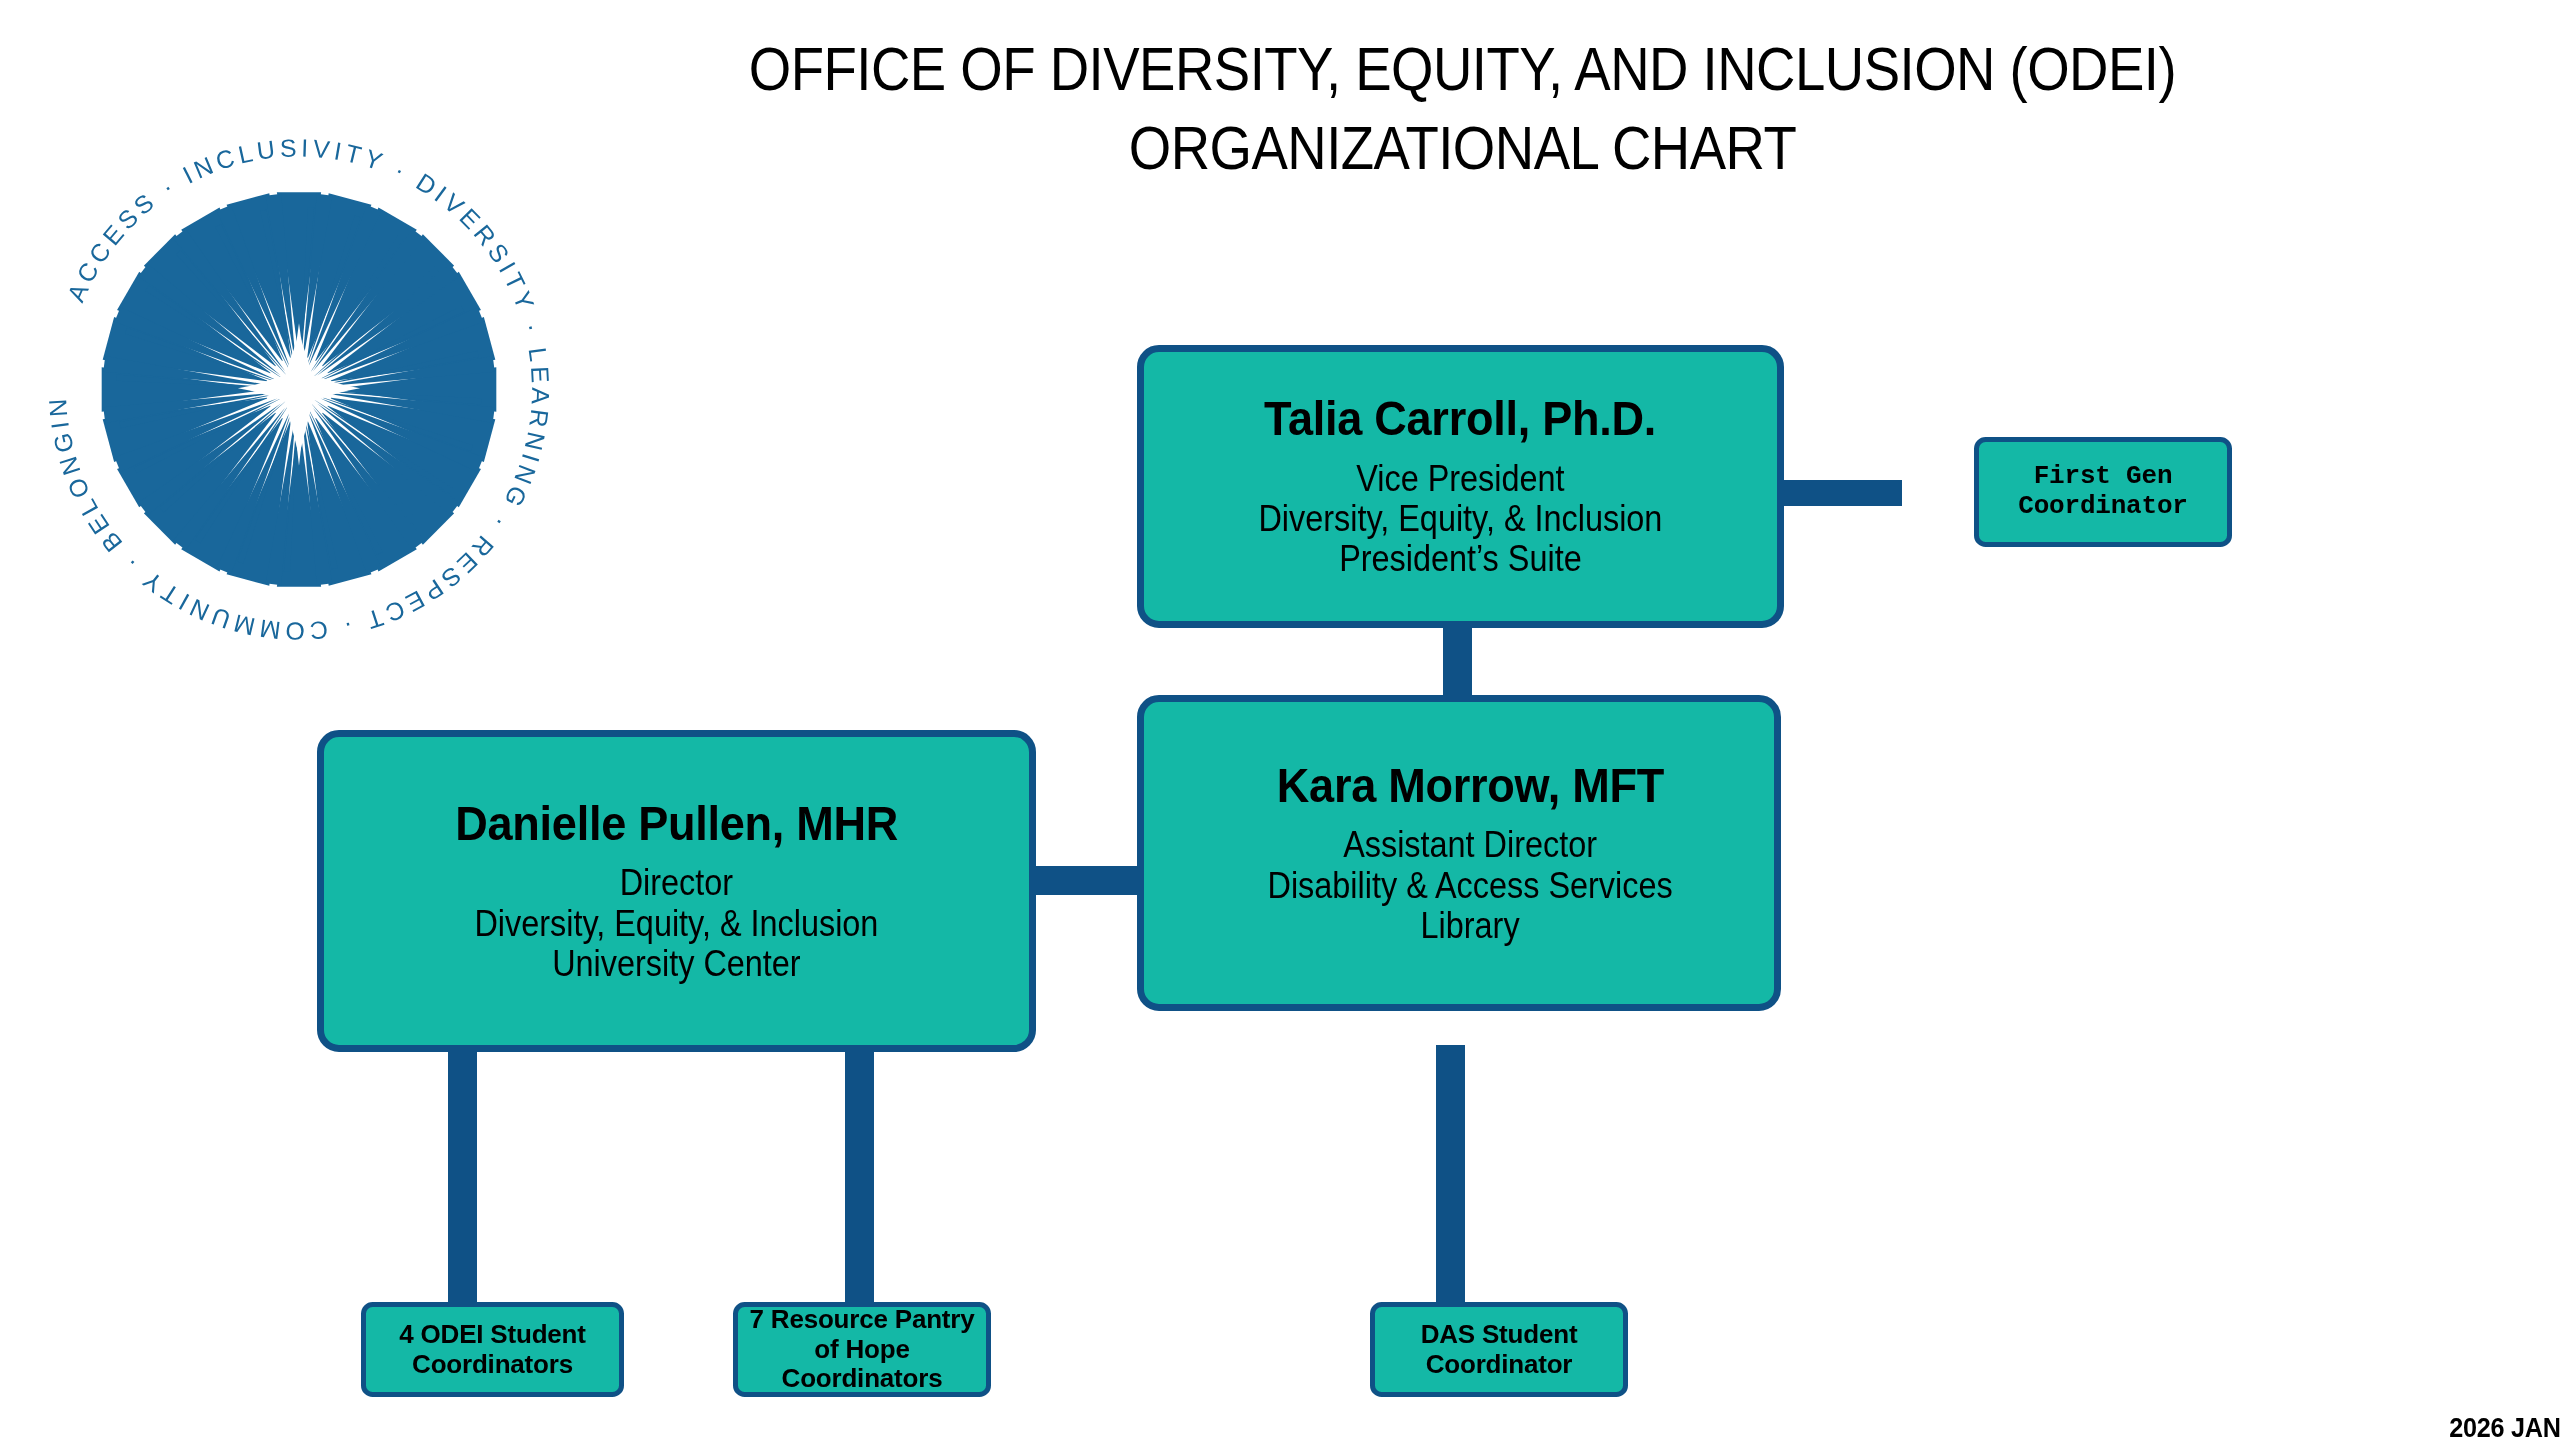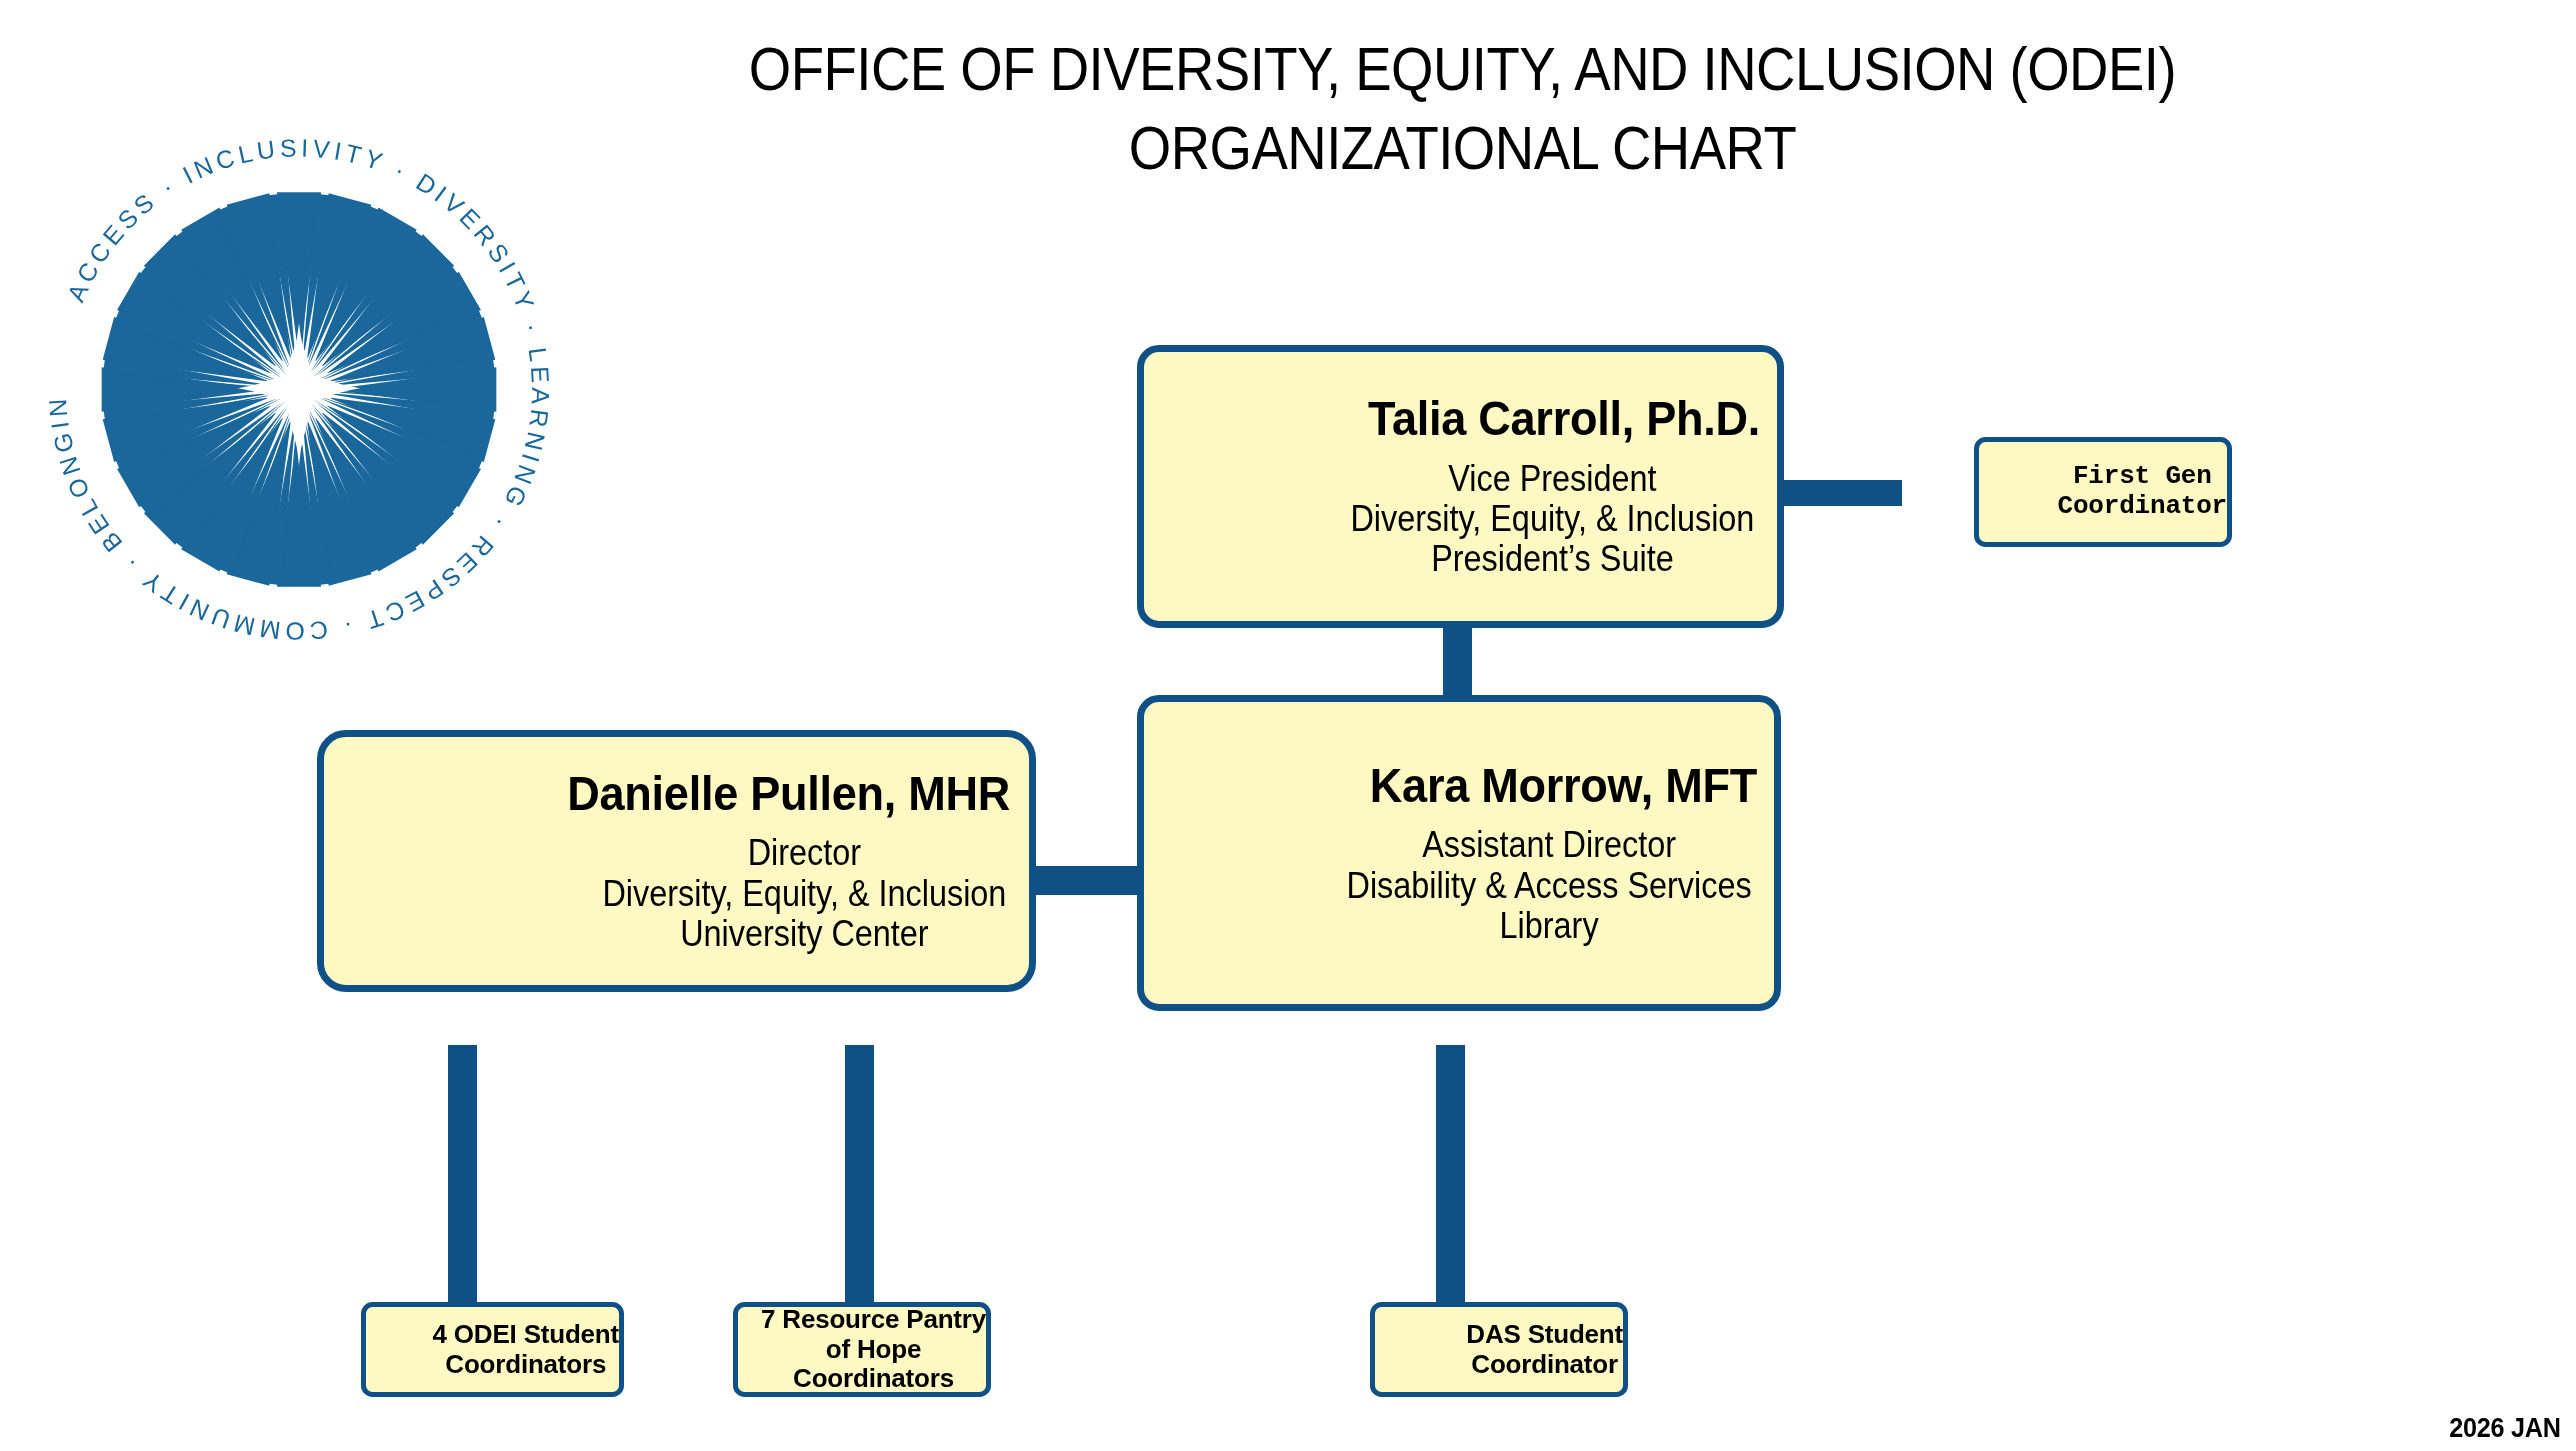--- a/index.html
+++ b/index.html
@@ -22,24 +22,24 @@
 
   
   .logo{position:absolute;left:19.3px;top:106px;width:560px;height:567px;}
   .logo svg{display:block;width:100%;height:100%;}
 
   
   .conn{position:absolute;background:#0f5186;}
 
   
   .node{
-    position:absolute;background:#fef9c3;
+    position:absolute;background:#14b8a6;
     border:7px solid #0f5186;border-radius:16.7px;
     box-sizing:border-box;
-    display:flex;flex-direction:column;align-items:flex-end;justify-content:center;
+    display:flex;flex-direction:column;align-items:center;justify-content:center;
     text-align:center;color:#000;overflow:hidden;
   }
   .node.major{border-width:7.7px;border-radius:22px;}
   .node .nm{
     font-weight:700;font-size:49px;line-height:1.05;
     letter-spacing:-0.3px;white-space:nowrap;
     transform:scaleX(.92);
   }
   .node .meta{
     font-weight:400;font-size:36px;line-height:1.12;margin-top:14px;
@@ -50,21 +50,21 @@
   .node.leaf{border-width:5.8px;border-radius:11.6px;}
   .node.leaf .lbl{
     font-weight:700;font-size:26px;line-height:1.14;
     letter-spacing:-0.2px;
   }
   .node.leaf .lbl span{display:block;}
 
   
   #node-vp     {left:1137px;top:345px;width:647px;height:283px;}
   #node-firstgen{left:1974px;top:437px;width:258px;height:110px;font-family:Liberation Mono, monospace;}
-  #node-dir    {left:317px;top:730px;width:719px;height:262px;border-radius:29px;}
+  #node-dir    {left:317px;top:730px;width:719px;height:322px;}
   #node-asst   {left:1137px;top:695px;width:644px;height:316px;padding-left:23px;}
   #node-odei   {left:336px;top:1302px;width:263px;height:95px;margin-left:25px;}
   #node-pantry {left:733px;top:1302px;width:258px;height:95px;}
   #node-das    {left:1370px;top:1302px;width:258px;height:95px;}
 
   
   #c-vp-firstgen{left:1776px;top:480px;width:126px;height:26px;}
   #c-vp-down    {left:1443px;top:621px;width:29px;height:122px;}
   #c-dir-asst   {left:1029px;top:866px;width:116px;height:29px;}
   #c-odei-stem  {left:448px;top:1045px;width:29px;height:264px;}

